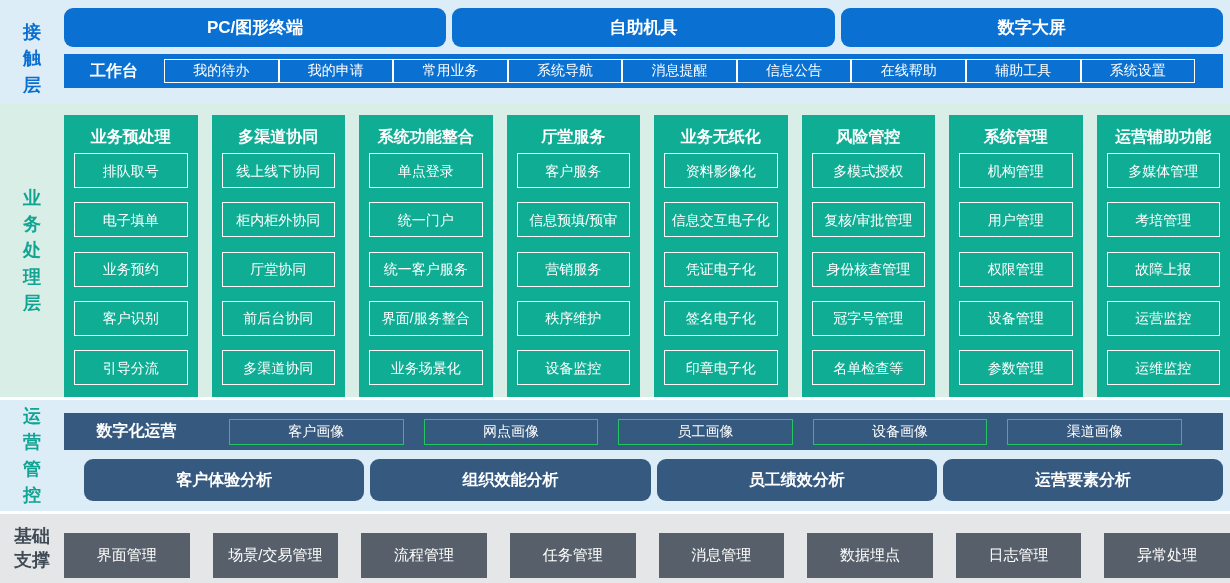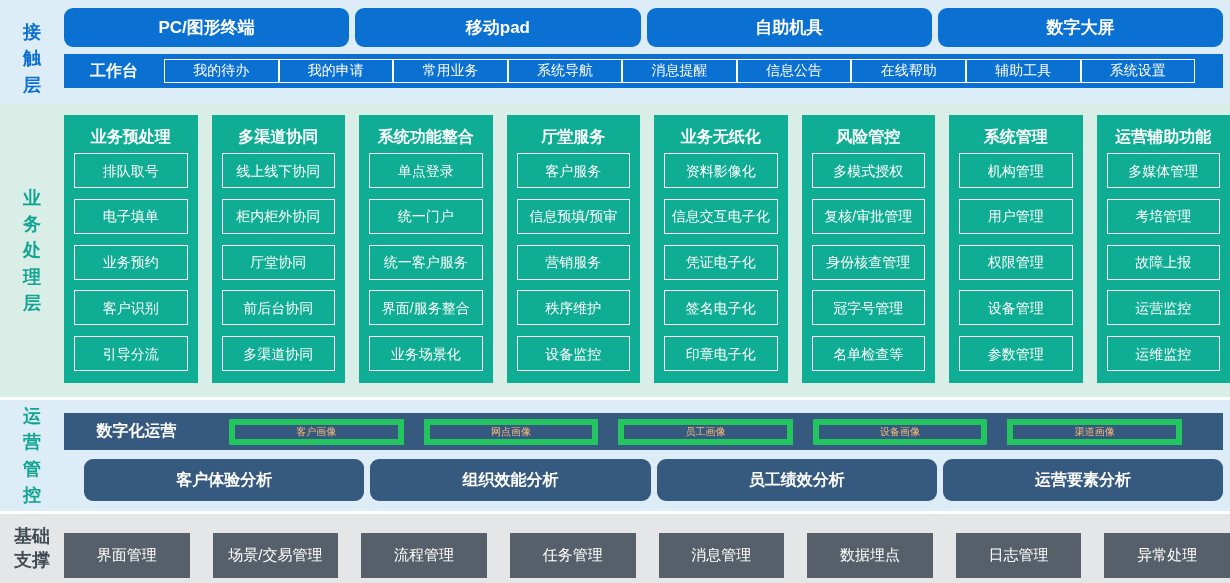--- a/index.html
+++ b/index.html
@@ -26,33 +26,33 @@
   .channels-row { display:flex; gap:6px; margin-top:8px; height:39px; }
   .channel-box { flex:1; background:#0a70d2; border-radius:9px; color:#fff; font-weight:bold;
                  font-size:17px; display:flex; align-items:center; justify-content:center; }
   .workbench-bar { margin-top:7px; height:34px; background:#0a70d2; display:flex; align-items:center;
                    gap:0; padding-right:28px; }
   .workbench-label { width:100px; flex:none; text-align:center; color:#fff; font-weight:bold; font-size:16px; }
   .wb-item { flex:1; height:24px; border:1px solid #fff; color:#fff; font-size:14px;
              display:flex; align-items:center; justify-content:center; white-space:nowrap; }
 
   
-  .columns { flex:1; display:flex; gap:14px; padding:11px 0 14px 0; }
+  .columns { flex:1; display:flex; gap:14px; padding:11px 0 0 0; }
   .col { flex:1; background:#0fae94; padding:6px 10px 12px; display:flex; flex-direction:column; }
   .col-title { color:#fff; font-weight:bold; font-size:16px; text-align:center; height:32px;
                line-height:32px; flex:none; white-space:nowrap; }
   .col-items { flex:1; display:flex; flex-direction:column; justify-content:space-between; }
   .col-item { height:35px; border:1px solid #fff; color:#fff; font-size:14px; text-align:center;
               display:flex; align-items:center; justify-content:center; line-height:16px; padding:0 2px; }
 
   
   .ops-bar { margin-top:13px; height:37px; background:#36597f; display:flex; align-items:center;
              gap:20px; padding-right:41px; }
   .ops-label { width:145px; flex:none; text-align:center; color:#fff; font-weight:bold; font-size:16px; }
-  .ops-item { flex:1; height:26px; border:6px solid #22c55e; color:#fdba74; font-size:10px;
+  .ops-item { flex:1; height:26px; border:1px solid #22c55e; color:#ffffff; font-size:14px;
               display:flex; align-items:center; justify-content:center; }
   .ops-row2 { margin-top:9px; height:42px; display:flex; gap:6px;padding-left:20px; }
   .ops-box { flex:1; background:#36597f; border-radius:9px; color:#fff; font-weight:bold; font-size:16px;
              display:flex; align-items:center; justify-content:center; }
 
   
   .fnd-row { flex:1; display:flex; gap:23px; margin-top:19px; height:45px; }
   .fnd-box { flex:1; background:#57606a; color:#fff; font-size:15px;
              display:flex; align-items:center; justify-content:center; white-space:nowrap; }
 </style>
@@ -61,21 +61,20 @@
 
 <div class="page">
 
   <section class="band band-contact">
     <div class="band-label">
       <span class="lbl-blue">接触层</span>
     </div>
     <div class="band-content">
       <div class="channels-row">
         <div class="channel-box">PC/图形终端</div>
-        <div class="channel-box">移动pad</div>
         <div class="channel-box">自助机具</div>
         <div class="channel-box">数字大屏</div>
       </div>
       <div class="workbench-bar">
         <span class="workbench-label">工作台</span>
         <div class="wb-item">我的待办</div>
         <div class="wb-item">我的申请</div>
         <div class="wb-item">常用业务</div>
         <div class="wb-item">系统导航</div>
         <div class="wb-item">消息提醒</div>

